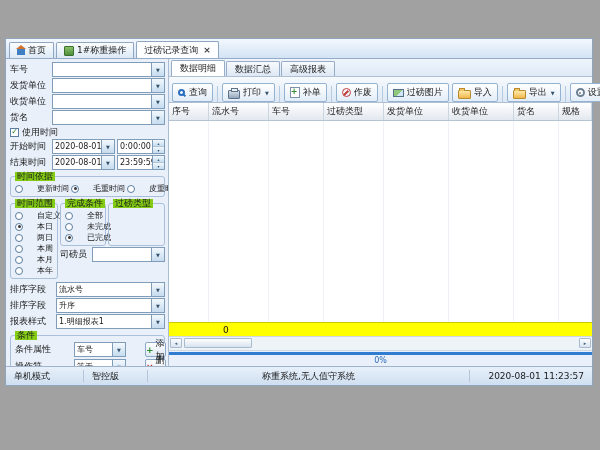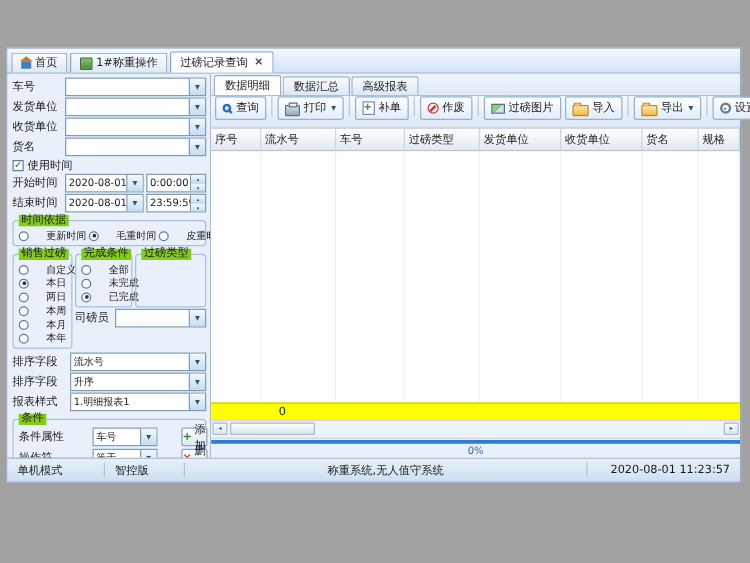--- a/index.html
+++ b/index.html
@@ -82,21 +82,21 @@
   .plus-g{color:#2e8b2e;font-weight:bold;font-size:9px;}
   .minus-r{color:#c03a3a;font-weight:bold;font-size:9px;}
   
   .main{flex:1;display:flex;flex-direction:column;min-width:0;background:#e9f0fa;}
   .subtabs{height:17px;flex:none;display:flex;align-items:flex-end;gap:1px;padding-left:2px;
     background:linear-gradient(#eef4fb,#dfeaf6);border-bottom:1px solid #aebfd4;}
   .stab{height:14px;display:inline-flex;align-items:center;padding:0 8px;
     border:1px solid #97acc6;border-bottom:none;border-radius:2px 2px 0 0;
     background:linear-gradient(#f7fafd,#dde8f4);white-space:nowrap;}
   .stab.active{background:#ffffff;height:15px;}
-  .toolbar{height:25px;flex:none;display:flex;align-items:flex-start;gap:3px;padding:0 3px;
+  .toolbar{height:25px;flex:none;display:flex;align-items:flex-end;gap:3px;padding:0 3px;
     background:linear-gradient(#f6fafd,#dce8f5);border-bottom:1px solid #aebfd4;}
   .tbtn{height:19px;box-sizing:border-box;display:inline-flex;align-items:center;gap:3px;
     padding:0 5px;border:1px solid #94b2d2;border-radius:2px;
     background:linear-gradient(#ffffff,#e2edf8);white-space:nowrap;}
   .tsep{width:1px;height:16px;background:#b7c9dd;flex:none;margin:0 1px;}
   .darr{font-size:5px;color:#33536f;margin-left:1px;}
   .ic{display:inline-block;flex:none;}
   .ic-search{width:7px;height:7px;box-sizing:border-box;border:2px solid #2a6fc0;border-radius:50%;
     position:relative;margin-right:1px;}
   .ic-search::after{content:"";position:absolute;width:4px;height:2px;background:#2a6fc0;
@@ -256,21 +256,21 @@
           </label>
           <label class="radio">
             <span class="rdot"></span>
             <span>皮重时间</span>
           </label>
         </div>
       </div>
 
       <div class="threecol" style="margin-top:5px;">
         <div class="gbox g-range">
-          <span class="gtitle">销售过磅</span>
+          <span class="gtitle">时间范围</span>
           <div class="optcol">
             <label class="radio">
               <span class="rdot"></span>
               <span>自定义</span>
             </label>
             <label class="radio sel">
               <span class="rdot"></span>
               <span>本日</span>
             </label>
             <label class="radio">

